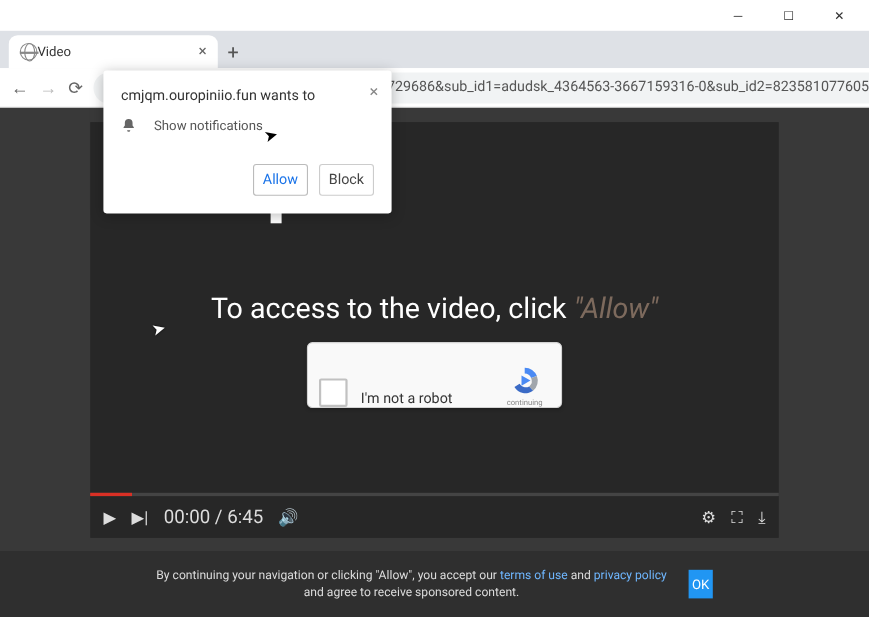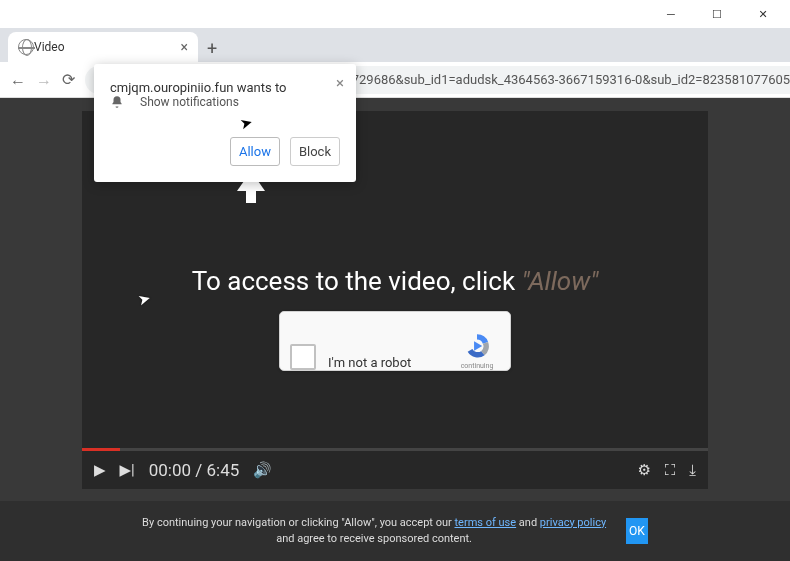--- a/index.html
+++ b/index.html
@@ -35,25 +35,25 @@
 .captcha-logo{width:46px;text-align:center;font-size:7px;color:#888}
 .captcha-logo svg{width:28px;height:28px}
 .progress{position:absolute;bottom:38px;left:0;right:0;height:3px;background:#444}
 .progress-fill{height:100%;width:6%;background:#d93025}
 .controls{position:absolute;bottom:0;left:0;right:0;height:38px;display:flex;align-items:center;padding:0 12px;gap:14px;color:#ddd}
 .ctrl-icon{font-size:15px}
 .ctrl-time{font-size:17px}
 .ctrl-spacer{flex:1}
 .footer{position:absolute;bottom:0;left:0;right:0;height:60px;background:#2f2f2f;display:flex;align-items:center;justify-content:center;gap:20px;padding:0 20px}
 .footer-text{color:#ddd;font-size:11px;text-align:center;line-height:1.5}
-.footer-text a{color:#6fb7ff;text-decoration:underline}
+.footer-text a{color:#6fb7ff;}
 .footer-btn{background:#2196f3;color:#fff;border:none;padding:6px 3px;font-size:12px}
 .notif{position:absolute;top:64px;left:94px;width:262px;background:#fff;box-shadow:0 2px 12px rgba(0,0,0,0.25);border-radius:3px;padding:16px;z-index:100}
 .notif-close{position:absolute;top:10px;right:12px;color:#888;font-size:15px}
-.notif-title{font-size:13px;color:#333;}
+.notif-title{font-size:13px;color:#333;margin-bottom:12px}
 .notif-body{display:flex;align-items:flex-start;gap:16px;margin-bottom:28px}
 .bell-icon{width:14px;height:14px;color:#666}
 .notif-msg{font-size:12px;color:#555}
 .notif-actions{display:flex;justify-content:flex-end;gap:10px}
 .notif-btn{border:1px solid #ccc;background:#fff;padding:6px 8px;font-size:13px;border-radius:3px;color:#444}
 .notif-btn.primary{color:#1a73e8;border-color:#bbb}
 .cursor{position:absolute;top:192px;left:138px;color:#fff;font-size:15px;transform:rotate(-15deg);text-shadow:0 0 2px #000}
 .cursor2{position:absolute;top:50px;left:146px;color:#000;font-size:15px;transform:rotate(-15deg)}
 </style>
 </head>

